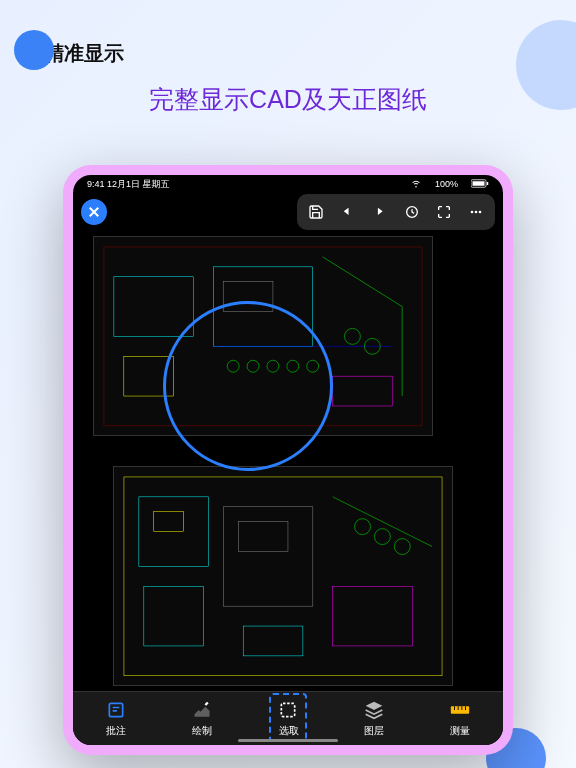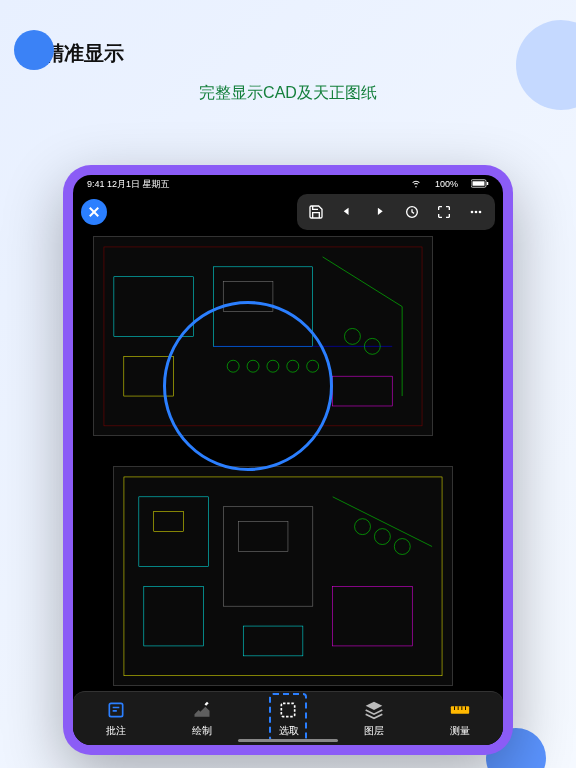--- a/index.html
+++ b/index.html
@@ -36,31 +36,31 @@
       text-align: left;
       padding-top: 40px;
       font-size: 20px;
       font-weight: 600;
       color: #111;
       padding-left: 44px;
     }
     .subtitle {
       text-align: center;
       margin-top: 16px;
-      font-size: 16px;
-      color: #15803d;
+      font-size: 25px;
+      color: #6d28d9;
     }
     .tablet {
       position: absolute;
       left: 50%;
       transform: translateX(-50%);
       top: 165px;
       width: 450px;
       height: 590px;
-      background: #8b5cf6;
+      background: #f0abfc;
       border-radius: 28px;
       padding: 10px;
       box-shadow: 0 20px 60px rgba(0,0,0,0.3);
     }
     .screen {
       width: 100%; height: 100%;
       background: #000;
       border-radius: 18px;
       overflow: hidden;
       position: relative;
@@ -161,21 +161,20 @@
       border-radius: 50%;
       z-index: 5;
     }
     .bottom-tabs {
       height: 54px;
       background: #1a1a1a;
       display: flex;
       justify-content: space-around;
       align-items: center;
       border-top: 1px solid #333;
-      border-radius: 12px;
     }
     .tab {
       display: flex;
       flex-direction: column;
       align-items: center;
       gap: 3px;
       color: #fff;
       font-size: 10px;
     }
     .tab-icon {

